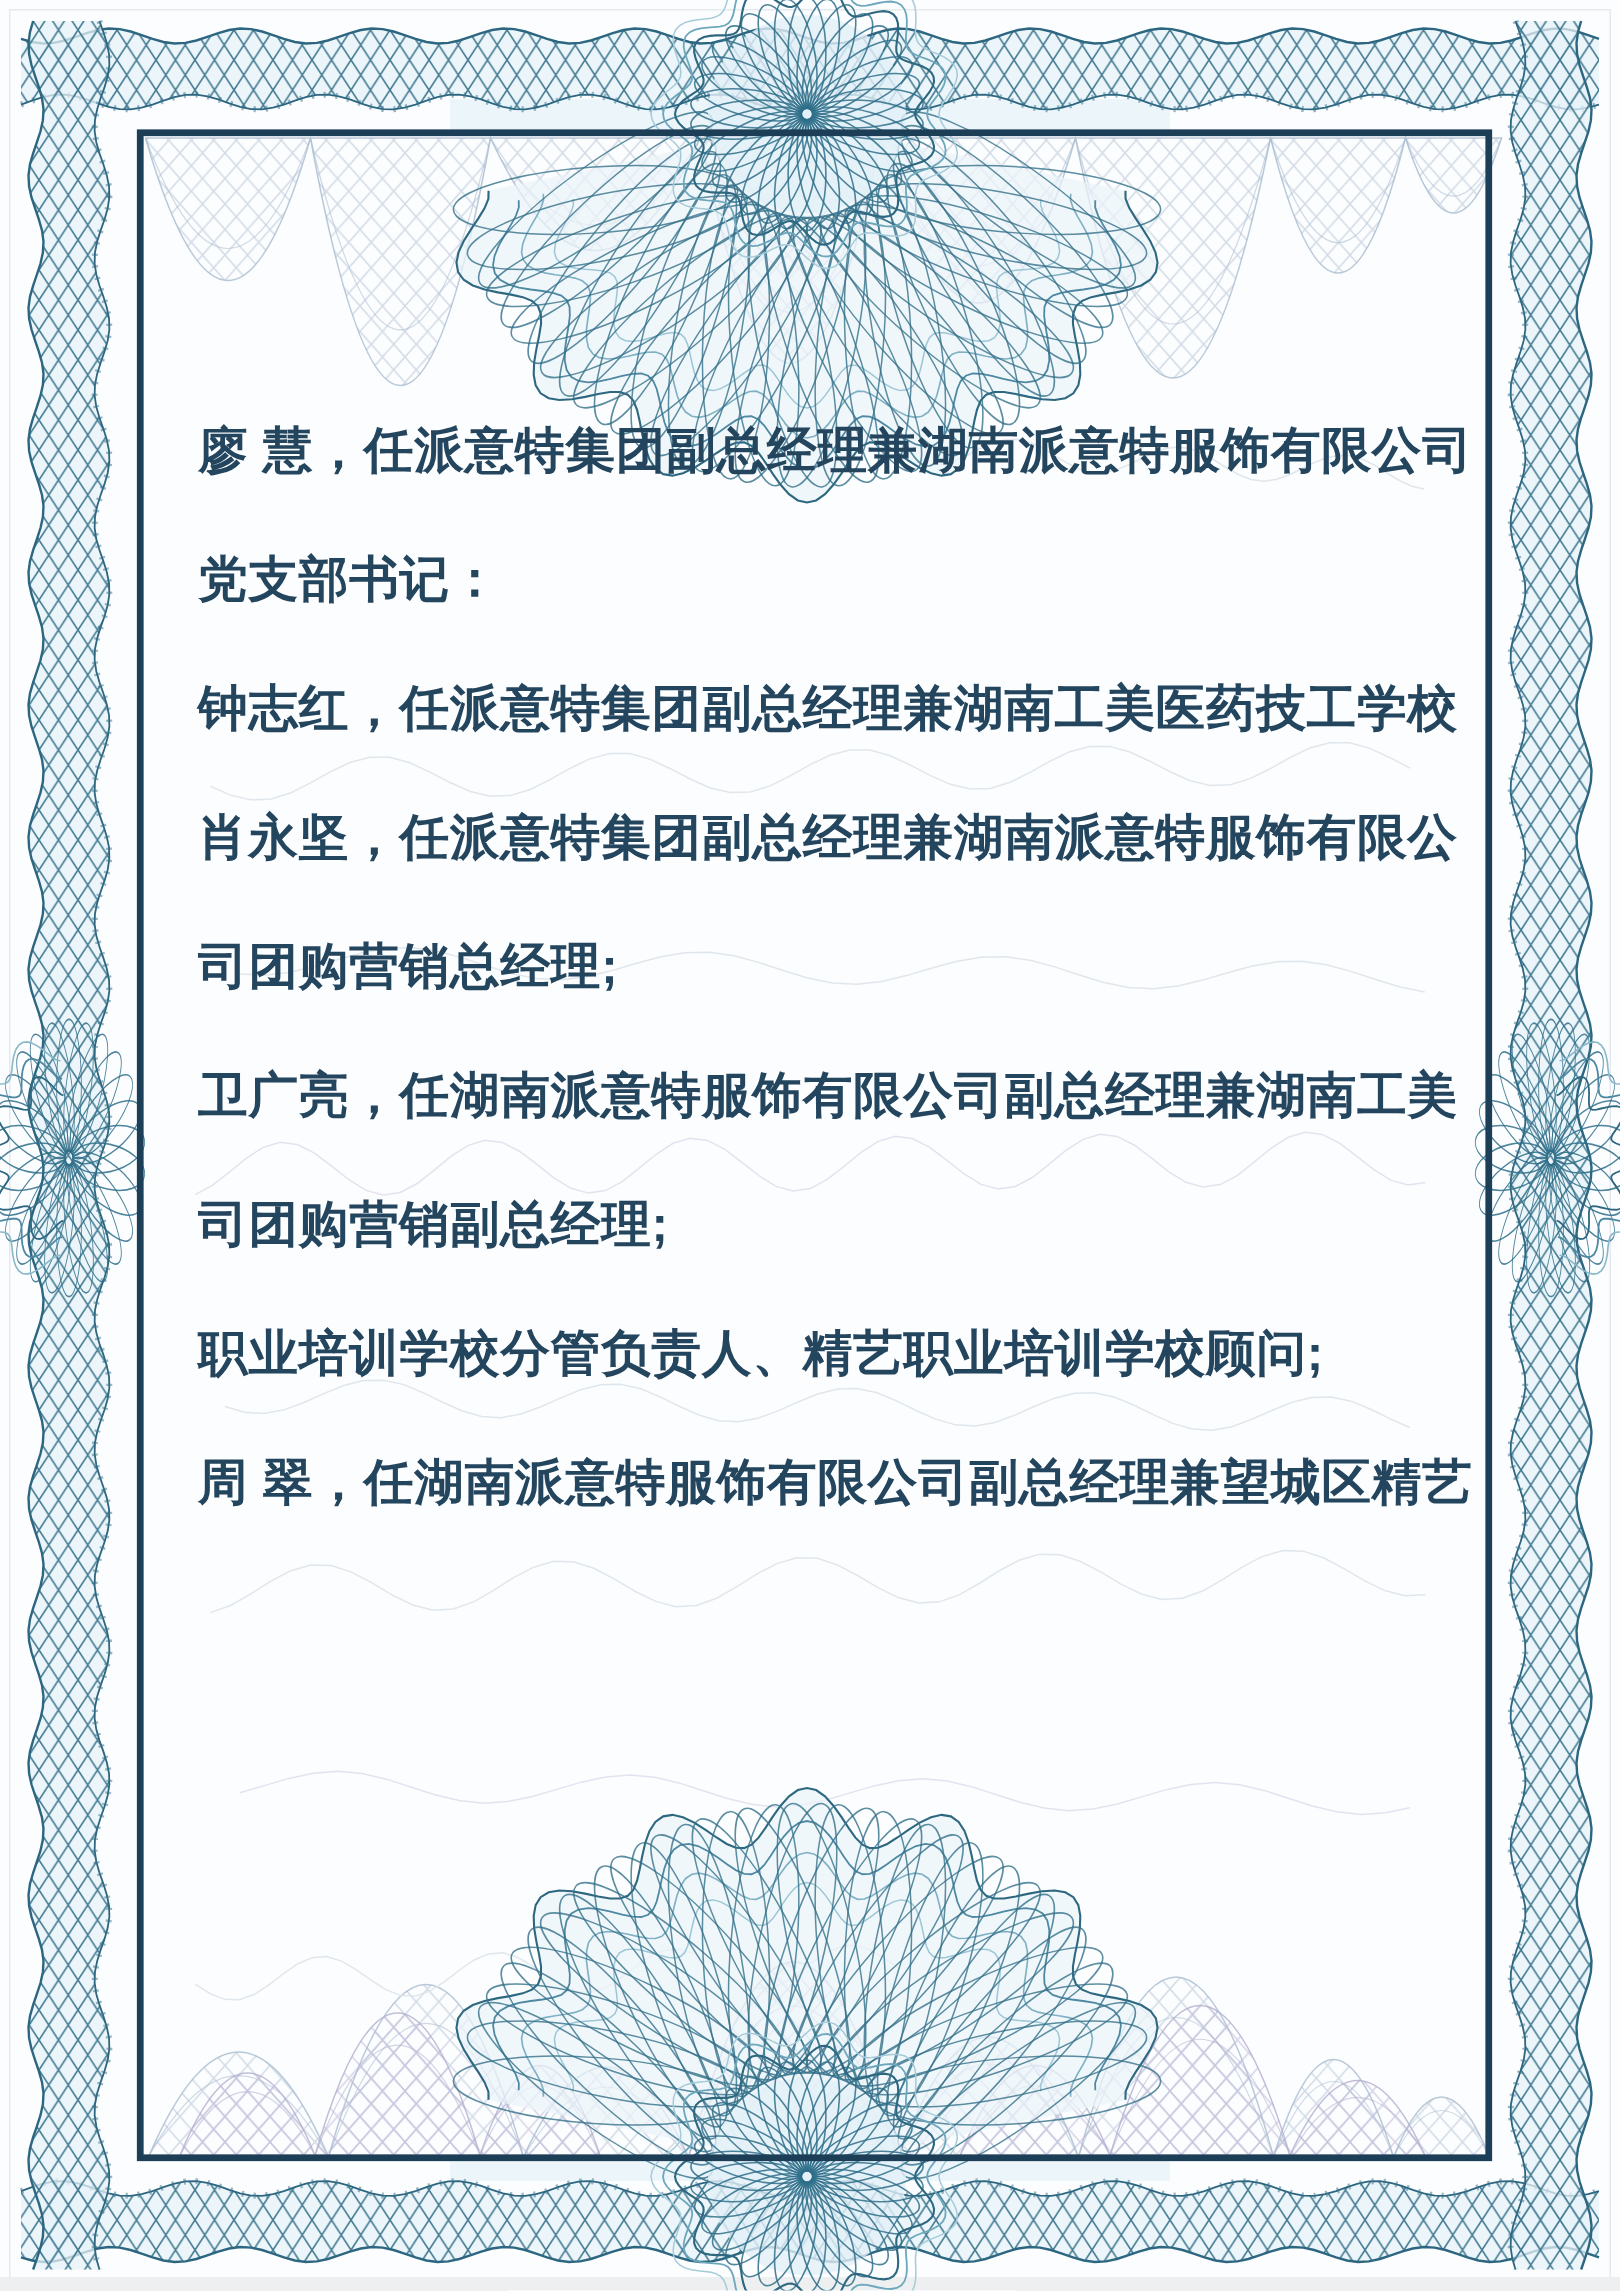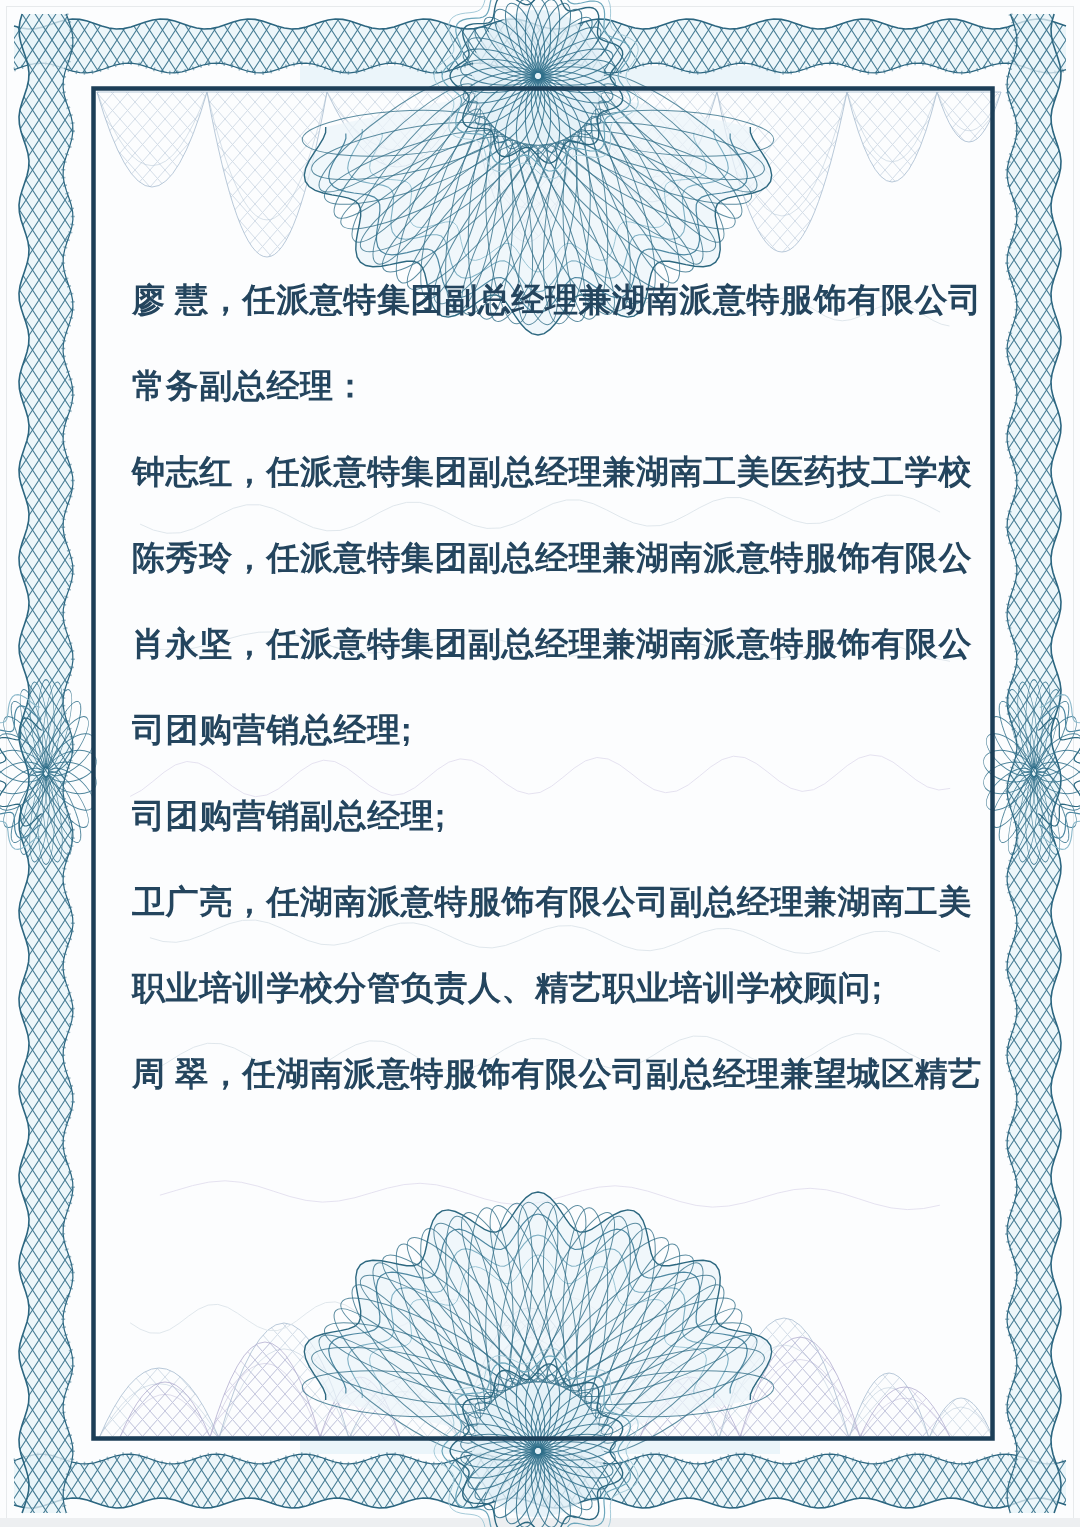--- a/index.html
+++ b/index.html
@@ -497,23 +497,22 @@
         <path d="M610.0,1451.0L610.6,1453.6L612.2,1456.3L614.5,1459.2L617.2,1462.4L619.7,1465.7L621.7,1469.2L622.7,1472.6L622.4,1475.8L620.9,1478.6L618.3,1480.9L614.7,1482.8L610.8,1484.2L606.8,1485.4L603.2,1486.6L600.4,1488.1L598.6,1489.9L597.6,1492.4L597.5,1495.6L597.9,1499.3L598.5,1503.4L598.8,1507.6L598.6,1511.6L597.5,1515.0L595.6,1517.5L592.8,1519.0L589.3,1519.6L585.4,1519.2L581.3,1518.3L577.3,1517.2L573.6,1516.2L570.5,1515.9L567.9,1516.5L565.8,1518.1L564.0,1520.7L562.3,1524.0L560.5,1527.8L558.5,1531.5L556.2,1534.7L553.5,1537.0L550.5,1538.1L547.3,1537.9L544.1,1536.4L541.0,1534.0L538.0,1531.0L535.3,1527.9L532.7,1525.2L530.2,1523.2L527.8,1522.3L525.1,1522.5L522.2,1523.6L519.0,1525.5L515.5,1527.8L511.8,1529.8L508.1,1531.3L504.6,1531.7L501.4,1531.0L498.9,1529.1L496.9,1526.2L495.6,1522.4L494.7,1518.3L494.1,1514.2L493.4,1510.5L492.4,1507.5L490.9,1505.4L488.5,1504.1L485.4,1503.6L481.7,1503.4L477.5,1503.4L473.3,1503.1L469.4,1502.3L466.2,1500.8L464.0,1498.6L462.8,1495.6L462.8,1492.1L463.7,1488.2L465.2,1484.2L466.9,1480.4L468.3,1477.0L469.1,1473.9L468.9,1471.3L467.6,1469.0L465.4,1466.8L462.3,1464.7L458.8,1462.4L455.4,1459.9L452.6,1457.1L450.7,1454.1L450.0,1451.0L450.7,1447.9L452.6,1444.9L455.4,1442.1L458.8,1439.6L462.3,1437.3L465.4,1435.2L467.6,1433.0L468.9,1430.7L469.1,1428.1L468.3,1425.0L466.9,1421.6L465.2,1417.8L463.7,1413.8L462.8,1409.9L462.8,1406.4L464.0,1403.4L466.2,1401.2L469.4,1399.7L473.3,1398.9L477.5,1398.6L481.7,1398.6L485.4,1398.4L488.5,1397.9L490.9,1396.6L492.4,1394.5L493.4,1391.5L494.1,1387.8L494.7,1383.7L495.6,1379.6L496.9,1375.8L498.9,1372.9L501.4,1371.0L504.6,1370.3L508.1,1370.7L511.8,1372.2L515.5,1374.2L519.0,1376.5L522.2,1378.4L525.1,1379.5L527.8,1379.7L530.2,1378.8L532.7,1376.8L535.3,1374.1L538.0,1371.0L541.0,1368.0L544.1,1365.6L547.3,1364.1L550.5,1363.9L553.5,1365.0L556.2,1367.3L558.5,1370.5L560.5,1374.2L562.3,1378.0L564.0,1381.3L565.8,1383.9L567.9,1385.5L570.5,1386.1L573.6,1385.8L577.3,1384.8L581.3,1383.7L585.4,1382.8L589.3,1382.4L592.8,1383.0L595.6,1384.5L597.5,1387.0L598.6,1390.4L598.8,1394.4L598.5,1398.6L597.9,1402.7L597.5,1406.4L597.6,1409.6L598.6,1412.1L600.4,1413.9L603.2,1415.4L606.8,1416.6L610.8,1417.8L614.7,1419.2L618.3,1421.1L620.9,1423.4L622.4,1426.2L622.7,1429.4L621.7,1432.8L619.7,1436.3L617.2,1439.6L614.5,1442.8L612.2,1445.7L610.6,1448.4L610.0,1451.0Z" fill="none" stroke="#2d6880" stroke-width="1.4" opacity="1"></path>
         <path d="M618.0,1451.0L618.6,1453.9L620.1,1456.9L622.5,1460.1L625.1,1463.5L627.6,1467.2L629.5,1470.9L630.4,1474.6L630.1,1478.0L628.5,1481.1L625.8,1483.7L622.1,1485.8L618.0,1487.6L614.0,1489.0L610.3,1490.5L607.3,1492.1L605.3,1494.3L604.2,1497.0L603.9,1500.3L604.1,1504.3L604.5,1508.6L604.6,1513.1L604.2,1517.2L603.0,1520.8L600.9,1523.6L597.9,1525.3L594.1,1526.0L589.9,1525.8L585.6,1525.0L581.3,1524.0L577.5,1523.3L574.1,1523.1L571.2,1523.8L568.8,1525.5L566.8,1528.2L564.8,1531.6L562.8,1535.4L560.5,1539.2L557.9,1542.5L554.9,1544.9L551.7,1546.0L548.2,1545.8L544.7,1544.4L541.3,1542.0L538.0,1539.0L535.0,1535.9L532.1,1533.1L529.4,1531.1L526.6,1530.2L523.7,1530.3L520.5,1531.5L517.0,1533.3L513.2,1535.4L509.2,1537.4L505.3,1538.8L501.5,1539.1L498.1,1538.3L495.3,1536.3L493.1,1533.2L491.5,1529.3L490.4,1525.0L489.6,1520.8L488.7,1516.9L487.4,1513.8L485.6,1511.5L483.1,1510.0L479.8,1509.2L475.8,1508.9L471.5,1508.6L467.1,1508.1L463.0,1507.1L459.6,1505.4L457.2,1502.9L456.0,1499.7L455.8,1495.9L456.6,1491.8L458.0,1487.6L459.5,1483.5L460.8,1479.8L461.5,1476.5L461.2,1473.5L459.9,1470.9L457.5,1468.5L454.4,1466.1L450.9,1463.5L447.5,1460.7L444.6,1457.7L442.7,1454.4L442.0,1451.0L442.7,1447.6L444.6,1444.3L447.5,1441.3L450.9,1438.5L454.4,1435.9L457.5,1433.5L459.9,1431.1L461.2,1428.5L461.5,1425.5L460.8,1422.2L459.5,1418.5L458.0,1414.4L456.6,1410.2L455.8,1406.1L456.0,1402.3L457.2,1399.1L459.6,1396.6L463.0,1394.9L467.1,1393.9L471.5,1393.4L475.8,1393.1L479.8,1392.8L483.1,1392.0L485.6,1390.5L487.4,1388.2L488.7,1385.1L489.6,1381.2L490.4,1377.0L491.5,1372.7L493.1,1368.8L495.3,1365.7L498.1,1363.7L501.5,1362.9L505.3,1363.2L509.2,1364.6L513.2,1366.6L517.0,1368.7L520.5,1370.5L523.7,1371.7L526.6,1371.8L529.4,1370.9L532.1,1368.9L535.0,1366.1L538.0,1363.0L541.3,1360.0L544.7,1357.6L548.2,1356.2L551.7,1356.0L554.9,1357.1L557.9,1359.5L560.5,1362.8L562.8,1366.6L564.8,1370.4L566.8,1373.8L568.8,1376.5L571.2,1378.2L574.1,1378.9L577.5,1378.7L581.3,1378.0L585.6,1377.0L589.9,1376.2L594.1,1376.0L597.9,1376.7L600.9,1378.4L603.0,1381.2L604.2,1384.8L604.6,1388.9L604.5,1393.4L604.1,1397.7L603.9,1401.7L604.2,1405.0L605.3,1407.7L607.3,1409.9L610.3,1411.5L614.0,1413.0L618.0,1414.4L622.1,1416.2L625.8,1418.3L628.5,1420.9L630.1,1424.0L630.4,1427.4L629.5,1431.1L627.6,1434.8L625.1,1438.5L622.5,1441.9L620.1,1445.1L618.6,1448.1L618.0,1451.0Z" fill="none" stroke="#6da7bc" stroke-width="1.2" opacity="1"></path>
         <path d="M626.0,1451.0L626.6,1454.2L628.1,1457.4L630.4,1460.9L633.0,1464.7L635.5,1468.6L637.3,1472.6L638.2,1476.6L637.8,1480.3L636.1,1483.7L633.2,1486.5L629.5,1488.9L625.3,1490.9L621.1,1492.6L617.3,1494.3L614.2,1496.2L612.0,1498.6L610.8,1501.5L610.3,1505.1L610.4,1509.3L610.6,1513.9L610.5,1518.5L609.9,1522.9L608.5,1526.7L606.1,1529.6L602.9,1531.5L598.9,1532.4L594.5,1532.4L589.9,1531.8L585.4,1530.9L581.3,1530.3L577.7,1530.2L574.6,1531.0L571.9,1532.9L569.6,1535.6L567.3,1539.2L565.0,1543.1L562.5,1547.0L559.6,1550.3L556.4,1552.7L552.8,1553.9L549.1,1553.8L545.3,1552.4L541.5,1550.0L538.0,1547.0L534.7,1543.9L531.6,1541.1L528.5,1539.1L525.5,1538.1L522.3,1538.2L518.8,1539.3L515.0,1541.1L511.0,1543.1L506.7,1545.0L502.5,1546.2L498.4,1546.5L494.8,1545.6L491.7,1543.5L489.3,1540.2L487.5,1536.2L486.1,1531.8L485.0,1527.3L483.9,1523.3L482.4,1520.0L480.4,1517.5L477.6,1515.9L474.1,1514.9L470.0,1514.3L465.4,1513.9L460.9,1513.2L456.6,1511.9L453.1,1510.0L450.5,1507.2L449.1,1503.8L448.8,1499.7L449.4,1495.3L450.7,1490.9L452.1,1486.6L453.4,1482.6L453.9,1479.0L453.6,1475.8L452.1,1472.9L449.7,1470.2L446.5,1467.5L443.0,1464.7L439.5,1461.6L436.6,1458.3L434.7,1454.7L434.0,1451.0L434.7,1447.3L436.6,1443.7L439.5,1440.4L443.0,1437.3L446.5,1434.5L449.7,1431.8L452.1,1429.1L453.6,1426.2L453.9,1423.0L453.4,1419.4L452.1,1415.4L450.7,1411.1L449.4,1406.7L448.8,1402.3L449.1,1398.2L450.5,1394.8L453.1,1392.0L456.6,1390.1L460.9,1388.8L465.4,1388.1L470.0,1387.7L474.1,1387.1L477.6,1386.1L480.4,1384.5L482.4,1382.0L483.9,1378.7L485.0,1374.7L486.1,1370.2L487.5,1365.8L489.3,1361.8L491.7,1358.5L494.8,1356.4L498.4,1355.5L502.5,1355.8L506.7,1357.0L511.0,1358.9L515.0,1360.9L518.8,1362.7L522.3,1363.8L525.5,1363.9L528.5,1362.9L531.6,1360.9L534.7,1358.1L538.0,1355.0L541.5,1352.0L545.3,1349.6L549.1,1348.2L552.8,1348.1L556.4,1349.3L559.6,1351.7L562.5,1355.0L565.0,1358.9L567.3,1362.8L569.6,1366.4L571.9,1369.1L574.6,1371.0L577.7,1371.8L581.3,1371.7L585.4,1371.1L589.9,1370.2L594.5,1369.6L598.9,1369.6L602.9,1370.5L606.1,1372.4L608.5,1375.3L609.9,1379.1L610.5,1383.5L610.6,1388.1L610.4,1392.7L610.3,1396.9L610.8,1400.5L612.0,1403.4L614.2,1405.8L617.3,1407.7L621.1,1409.4L625.3,1411.1L629.5,1413.1L633.2,1415.5L636.1,1418.3L637.8,1421.7L638.2,1425.4L637.3,1429.4L635.5,1433.4L633.0,1437.3L630.4,1441.1L628.1,1444.6L626.6,1447.8L626.0,1451.0Z" fill="none" stroke="#a5cbd9" stroke-width="1" opacity="1"></path>
       </g>
       <g>
         <rect x="93.5" y="88.5" width="899" height="1350" fill="none" stroke="#1c3e57" stroke-width="4.5"></rect>
       </g>
     </svg>
   <div class="text-block">
     <div class="line">廖 慧，任派意特集团副总经理兼湖南派意特服饰有限公司</div>
-    <div class="line">常务副总经理：</div>
+    <div class="line">党支部书记：</div>
     <div class="line">钟志红，任派意特集团副总经理兼湖南工美医药技工学校</div>
-    <div class="line">陈秀玲，任派意特集团副总经理兼湖南派意特服饰有限公</div>
     <div class="line">肖永坚，任派意特集团副总经理兼湖南派意特服饰有限公</div>
     <div class="line">司团购营销总经理;</div>
+    <div class="line">卫广亮，任湖南派意特服饰有限公司副总经理兼湖南工美</div>
     <div class="line">司团购营销副总经理;</div>
-    <div class="line">卫广亮，任湖南派意特服饰有限公司副总经理兼湖南工美</div>
     <div class="line">职业培训学校分管负责人、精艺职业培训学校顾问;</div>
     <div class="line">周 翠，任湖南派意特服饰有限公司副总经理兼望城区精艺</div>
   </div>
 </div>
 
 </body></html>

